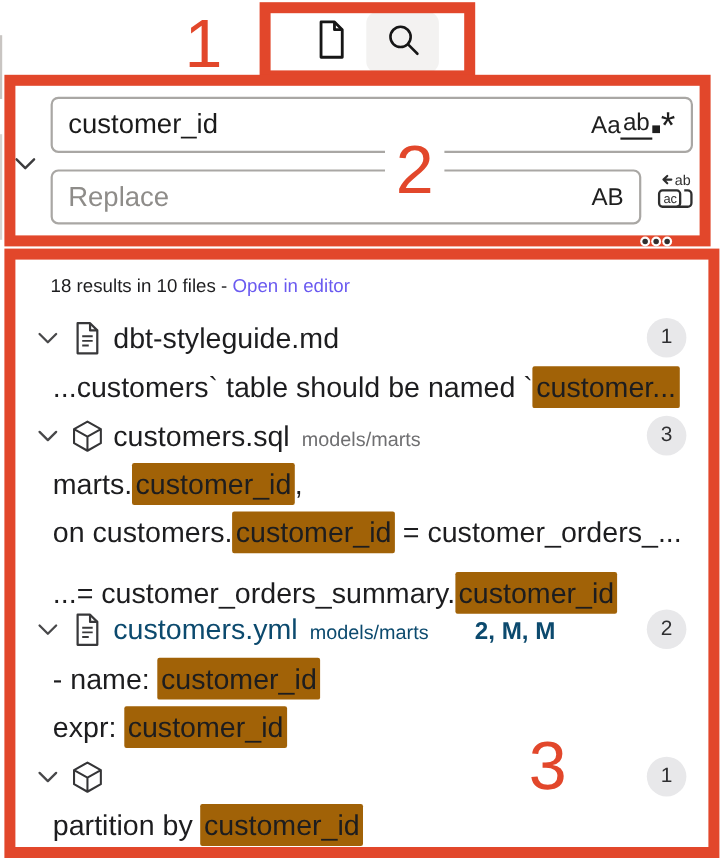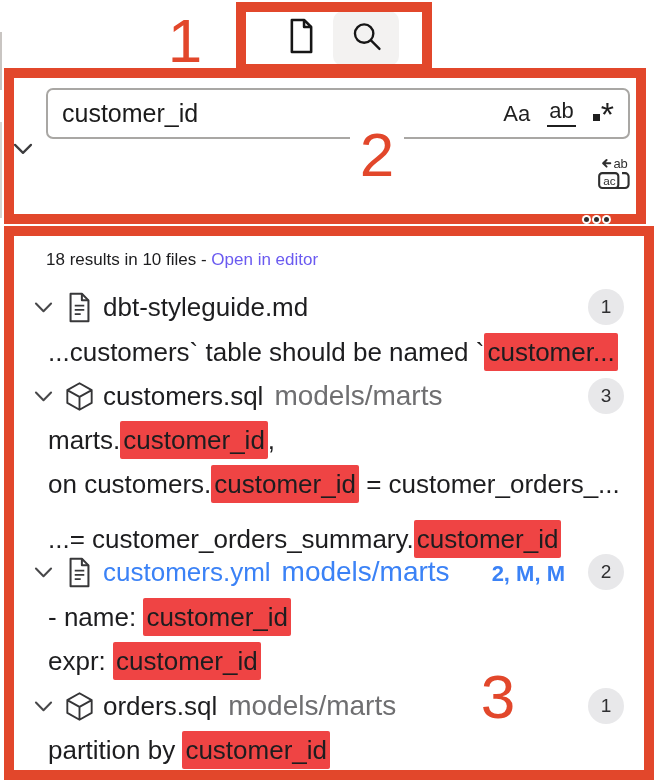--- a/index.html
+++ b/index.html
@@ -17,48 +17,48 @@
   
   .toggle-replace{position:absolute;left:9px;top:140px;width:28px;height:22px;display:flex;
                   align-items:center;justify-content:center;z-index:1}
   .inputbox{position:absolute;display:flex;align-items:center;border:2px solid #a9a7a4;
             border-radius:7px;background:#fff;z-index:1}
   #searchbox{left:46px;top:88px;width:584px;height:51px}
   #replacebox{left:46px;top:154px;width:537px;height:50px}
   .inputbox input{flex:1;min-width:0;border:none;outline:none;background:transparent;
                   font-family:"Liberation Sans",sans-serif;font-size:25px;color:#1b1b1b;padding-left:14px}
   .inputbox input::placeholder{color:#8e8c89}
-  .opts{display:flex;align-items:center;gap:17px;padding-right:14px}
+  .opts{display:flex;align-items:center;padding-right:14px}
   .opt{font-size:22px;color:#1f1f1f;line-height:1;cursor:pointer}
   .opt.word{border-bottom:2px solid #1f1f1f;padding:0 2px 3px 2px}
   .opt.regex{display:flex;align-items:flex-end}
   .opt.regex .sq{display:inline-block;width:7px;height:7px;background:#1f1f1f;margin:0 1px 2px 0}
   .opt.regex .star{font-size:34px;line-height:18px}
   .replace-all-btn{position:absolute;left:592px;top:156px;width:44px;height:42px;display:flex;
                    align-items:center;justify-content:center;z-index:1}
 
   
   .dots{position:absolute;left:584px;top:217px;display:flex;gap:5px;z-index:6}
   .dots i{width:5px;height:5px;border-radius:50%;background:#2f2f2f;box-shadow:0 0 0 2px #fff}
 
   
   .summary{position:absolute;left:46px;top:238px;height:44px;display:flex;align-items:center;
            font-size:17px;white-space:pre;z-index:1}
   .summary .link{color:#6a5af0;cursor:pointer}
   .row{position:absolute;left:0;width:544px;height:46px;display:flex;align-items:center;z-index:1}
   .chev{position:absolute;left:31px;width:24px;display:flex;justify-content:center}
   .ficon{position:absolute;left:63px;width:32px;display:flex;justify-content:center}
   .fname{position:absolute;left:103px;font-size:26px;color:#1d1d1f;white-space:pre}
-  .fpath{font-size:28px;color:#6f6f71;margin-left:11px}
+  .fpath{font-size:18px;color:#6f6f71;margin-left:11px}
   .fgit{font-size:22px;font-weight:700;margin-left:42px}
-  .err .fname,.err .fpath,.err .fgit{color:#3b82f6}
+  .err .fname,.err .fpath,.err .fgit{color:#0c4a6e}
   .badge{position:absolute;left:588px;top:5px;width:36px;height:36px;border-radius:50%;background:#e8e8ea;
          color:#2f2f31;font-size:19px;display:flex;align-items:center;justify-content:center}
   .mtext{position:absolute;left:48px;font-size:26px;white-space:pre;color:#1d1d1f}
-  .mtext .hl{background:#ef4444;padding:4px 3px;border-radius:2px}
+  .mtext .hl{background:#a16207;padding:4px 3px;border-radius:2px}
 
   
   .rbox{position:absolute;border:10px solid #e2472b;z-index:5;pointer-events:none}
   #rb1{left:236px;top:2px;width:196px;height:72px}
   #rb2{left:4px;top:68px;width:642px;height:156px}
   #rb3{left:4px;top:226px;width:650px;height:554px}
   .rlabel{position:absolute;color:#e2472b;font-size:62px;line-height:1;text-align:center;z-index:6;
           font-family:"Liberation Sans",sans-serif}
   #rl1{left:160px;top:10px;width:50px}
   #rl2{left:350px;top:122px;width:54px;background:#fff;padding:2px 0}
@@ -102,20 +102,26 @@
     <span class="opts">
       <span class="opt">Aa</span>
       <span class="opt word">ab</span>
       <span class="opt regex">
           <i class="sq"></i>
           <span class="star">*</span>
         </span>
     </span>
   </div>
 
+  <div class="inputbox" id="replacebox">
+    <input type="text" placeholder="Replace" style="">
+    <span class="opts">
+      <span class="opt">AB</span>
+    </span>
+  </div>
 
   <div class="replace-all-btn">
     <span>
       <svg width="42" height="40" viewBox="0 0 34 32">
         <path d="M14 6.5 H8.5 M11 3.8 L8.2 6.5 L11 9.2" fill="none" stroke="#2e2e2e" stroke-width="1.6" stroke-linecap="round" stroke-linejoin="round"></path>
         <text x="16.5" y="10.5" font-size="10.5" fill="#2e2e2e" font-family="Liberation Sans, sans-serif">ab</text>
         <rect x="5" y="14.5" width="15.5" height="12" rx="2.5" fill="none" stroke="#2e2e2e" stroke-width="1.7"></rect>
         <text x="8.2" y="23.8" font-size="9.5" fill="#2e2e2e" font-family="Liberation Sans, sans-serif">ac</text>
         <path d="M23.5 14.5 H26 A2.8 2.8 0 0 1 28.8 17.3 V23.7 A2.8 2.8 0 0 1 26 26.5 H18" fill="none" stroke="#2e2e2e" stroke-width="1.7"></path>
       </svg>
@@ -209,21 +215,20 @@
     <span class="chev">
         <svg width="21" height="13" viewBox="0 0 16 10">
           <path d="M2.2 2 L8 7.8 L13.8 2" fill="none" stroke="#48484a" stroke-width="1.6" stroke-linecap="round" stroke-linejoin="round"></path>
         </svg>
       </span>
     <span class="ficon">
         <svg width="29" height="31" viewBox="0 0 26 28">
           <path d="M13 2 L24 8.2 V19.8 L13 26 L2 19.8 V8.2 Z M2 8.2 L13 14.4 L24 8.2 M13 14.4 V26" fill="none" stroke="#353537" stroke-width="1.7" stroke-linejoin="round"></path>
         </svg>
       </span>
-    <span class="fname"><span>orders.sql</span><span class="fpath">models/marts</span></span>
     <span class="badge">1</span>
   </div>
 
   <div class="row" style="top:727px">
     <span class="mtext"><span>partition by </span><span class="hl">customer_id</span></span>
   </div>
 
   <div class="rbox" id="rb1"></div>
   <div class="rbox" id="rb2"></div>
   <div class="rbox" id="rb3"></div>

